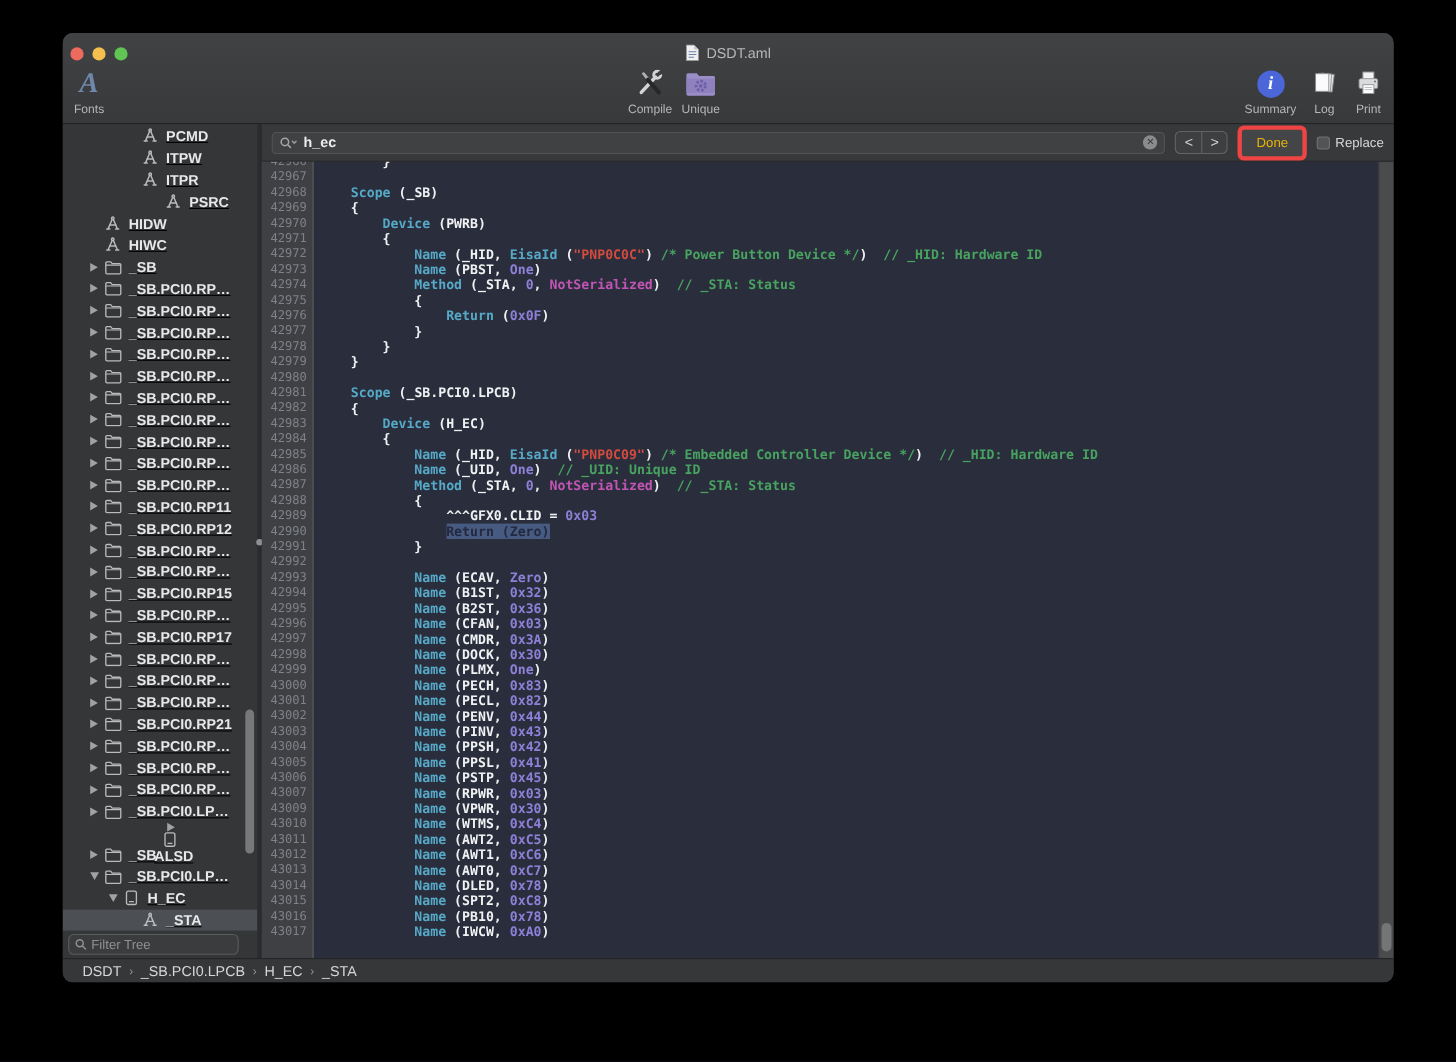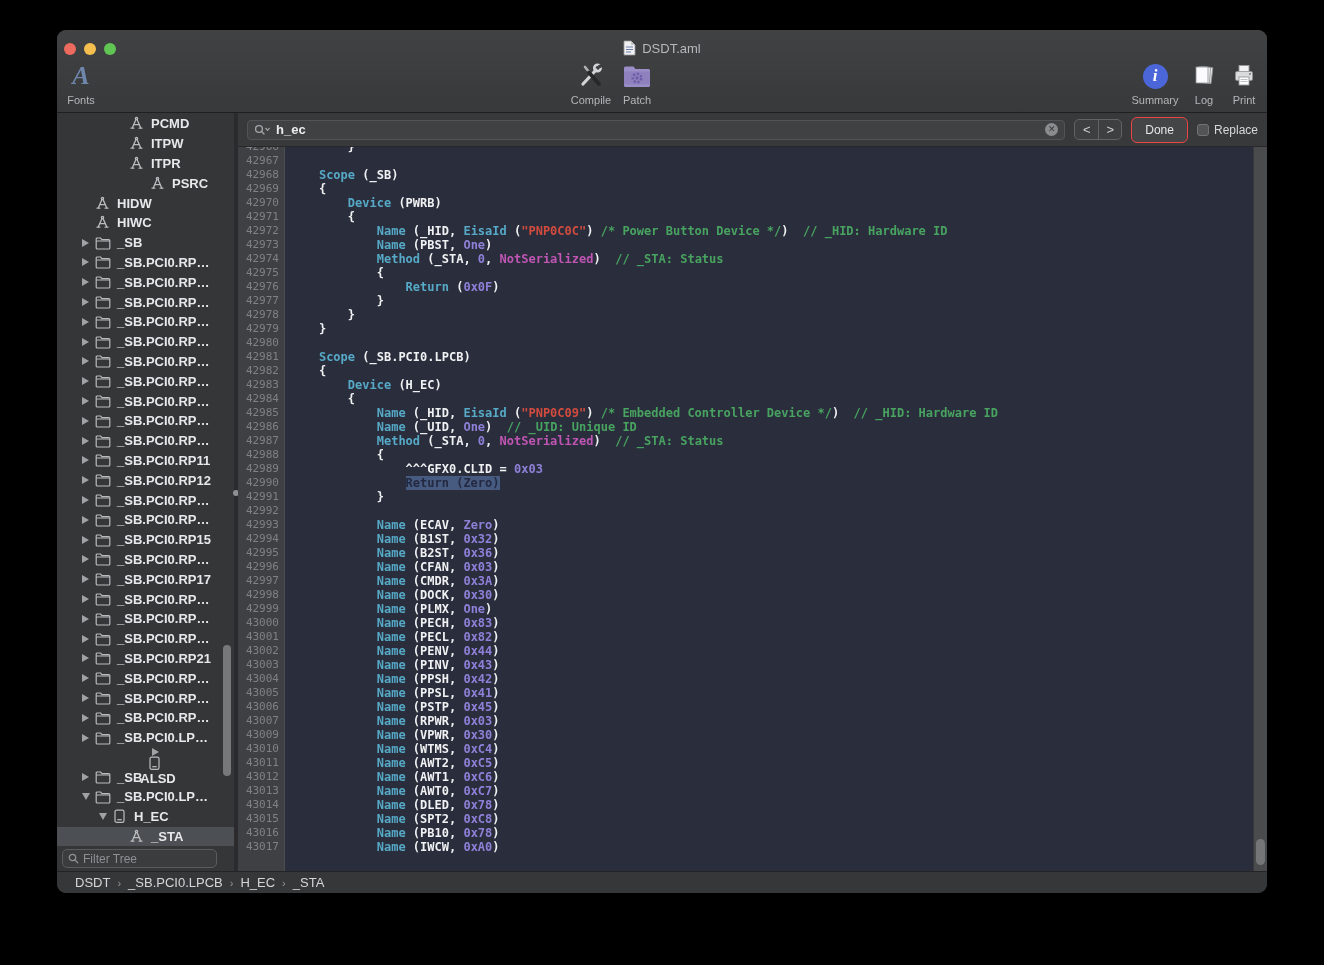--- a/index.html
+++ b/index.html
@@ -26,21 +26,21 @@
   .fonts-a { font-family:"Liberation Serif", serif; font-style:italic; font-weight:bold;
              font-size:26px; color:#6f87ab; line-height:28px; }
   .badge-i { width:25px; height:25px; border-radius:50%; background:var(--summary); color:#fff;
              font-family:"Liberation Serif", serif; font-style:italic; font-weight:bold;
              font-size:17px; display:flex; align-items:center; justify-content:center; }
 
   
   .content { position:absolute; top:83px; left:0; right:0; bottom:22px; display:flex; }
 
   .sidebar { width:177px; background:#343638; position:relative; flex-shrink:0; }
-  .tree { position:absolute; top:1px; left:0; right:0; bottom:22px; overflow:hidden; }
+  .tree { position:absolute; top:1px; left:0; right:0; bottom:22px; overflow:hidden;text-decoration:underline; }
   .tree-row { height:19.8px; display:flex; align-items:center; font-size:13px;
               font-weight:600; color:#e6e8ea; white-space:nowrap; }
   .tree-row.sel { background:#4c5054; }
   .tri { width:13px; flex-shrink:0; display:flex; align-items:center; }
   .tri.c::before { content:""; width:0; height:0; border-left:7px solid #a0a2a4;
                    border-top:4.5px solid transparent; border-bottom:4.5px solid transparent; }
   .tri.e::before { content:""; width:0; height:0; border-top:7px solid #a0a2a4;
                    border-left:4.5px solid transparent; border-right:4.5px solid transparent; }
   .t-ico { width:16px; height:15px; margin-right:6px; flex-shrink:0; color:#b9bbbd;
            display:flex; align-items:center; }
@@ -64,22 +64,22 @@
             border-radius:4px; display:flex; align-items:center; gap:5px; padding:0 6px; }
   .sfield input { flex:1; background:transparent; border:none; outline:none; color:#ececec;
                   font-size:13px; font-weight:bold; font-family:"Liberation Sans",sans-serif; }
   .clear-btn { width:13px; height:13px; border-radius:50%; background:#8a8c8e; color:#37393b;
                font-size:9px; line-height:13px; text-align:center; flex-shrink:0; }
   .navbtns { display:flex; border:1px solid #616365; border-radius:5px; overflow:hidden;
              background:#3d3f41; }
   .navbtn { width:23px; height:19px; color:#cfd1d3; font-size:13px; display:flex;
             align-items:center; justify-content:center; }
   .navbtn + .navbtn { border-left:1px solid #616365; }
-  .donebtn { height:20px; padding:12px 13px; border:1px solid #ef4444; border-radius:6px;
-             background:#434547; color:#e5e5e5; font-size:12px; display:flex; align-items:center; }
+  .donebtn { height:20px; padding:12px 13px; border:4px solid #ef4444; border-radius:6px;
+             background:#434547; color:#eab308; font-size:12px; display:flex; align-items:center; }
   .replace { display:flex; align-items:center; gap:5px; color:#d8d8da; font-size:12px; }
   .checkbox { width:12px; height:12px; border:1px solid #717375; border-radius:3px;
               background:#525456; }
 
   .codewrap { flex:1; position:relative; overflow:hidden; display:flex;
               background:linear-gradient(90deg,#3e4044 0,#3e4044 46px,#4c4e52 46px,#4c4e52 47px,transparent 47px); }
   .codecol { flex:1; overflow:hidden; margin-top:-7px; min-width:0; }
   .cl { display:flex; height:14px; line-height:14px; white-space:pre;
         font-family:"DejaVu Sans Mono", monospace; font-size:12px; font-weight:bold; }
   .ln { width:46px; flex-shrink:0; text-align:right; padding-right:5px; color:#7f8186;
@@ -149,21 +149,21 @@
 
     <div class="tb-item" style="left:542px;">
       <div class="tb-ico">
         <svg width="30" height="26" viewBox="0 0 30 26">
           <path d="M2 5 a1.5 1.5 0 0 1 1.5 -1.5 h8 l2 2.5 h13 a1.5 1.5 0 0 1 1.5 1.5 v15 a1.5 1.5 0 0 1 -1.5 1.5 h-23 a1.5 1.5 0 0 1 -1.5 -1.5 z" fill="var(--patch)"></path>
           <path d="M2 8.5 h26 v11.5 a1.5 1.5 0 0 1 -1.5 1.5 h-23 a1.5 1.5 0 0 1 -1.5 -1.5 z" fill="#8f81bd"></path>
           <circle cx="15" cy="15" r="4.2" fill="none" stroke="#6e5fa8" stroke-width="2.6" stroke-dasharray="2.3 1.5"></circle>
           <circle cx="15" cy="15" r="1.7" fill="#6e5fa8"></circle>
         </svg>
       </div>
-      <span>Patch</span>
+      <span>Unique</span>
     </div>
 
     <div class="tb-item" style="left:1060px;">
       <div class="tb-ico">
           <span class="badge-i">i</span>
         </div>
       <span>Summary</span>
     </div>
 
     <div class="tb-item" style="left:1109px;">

